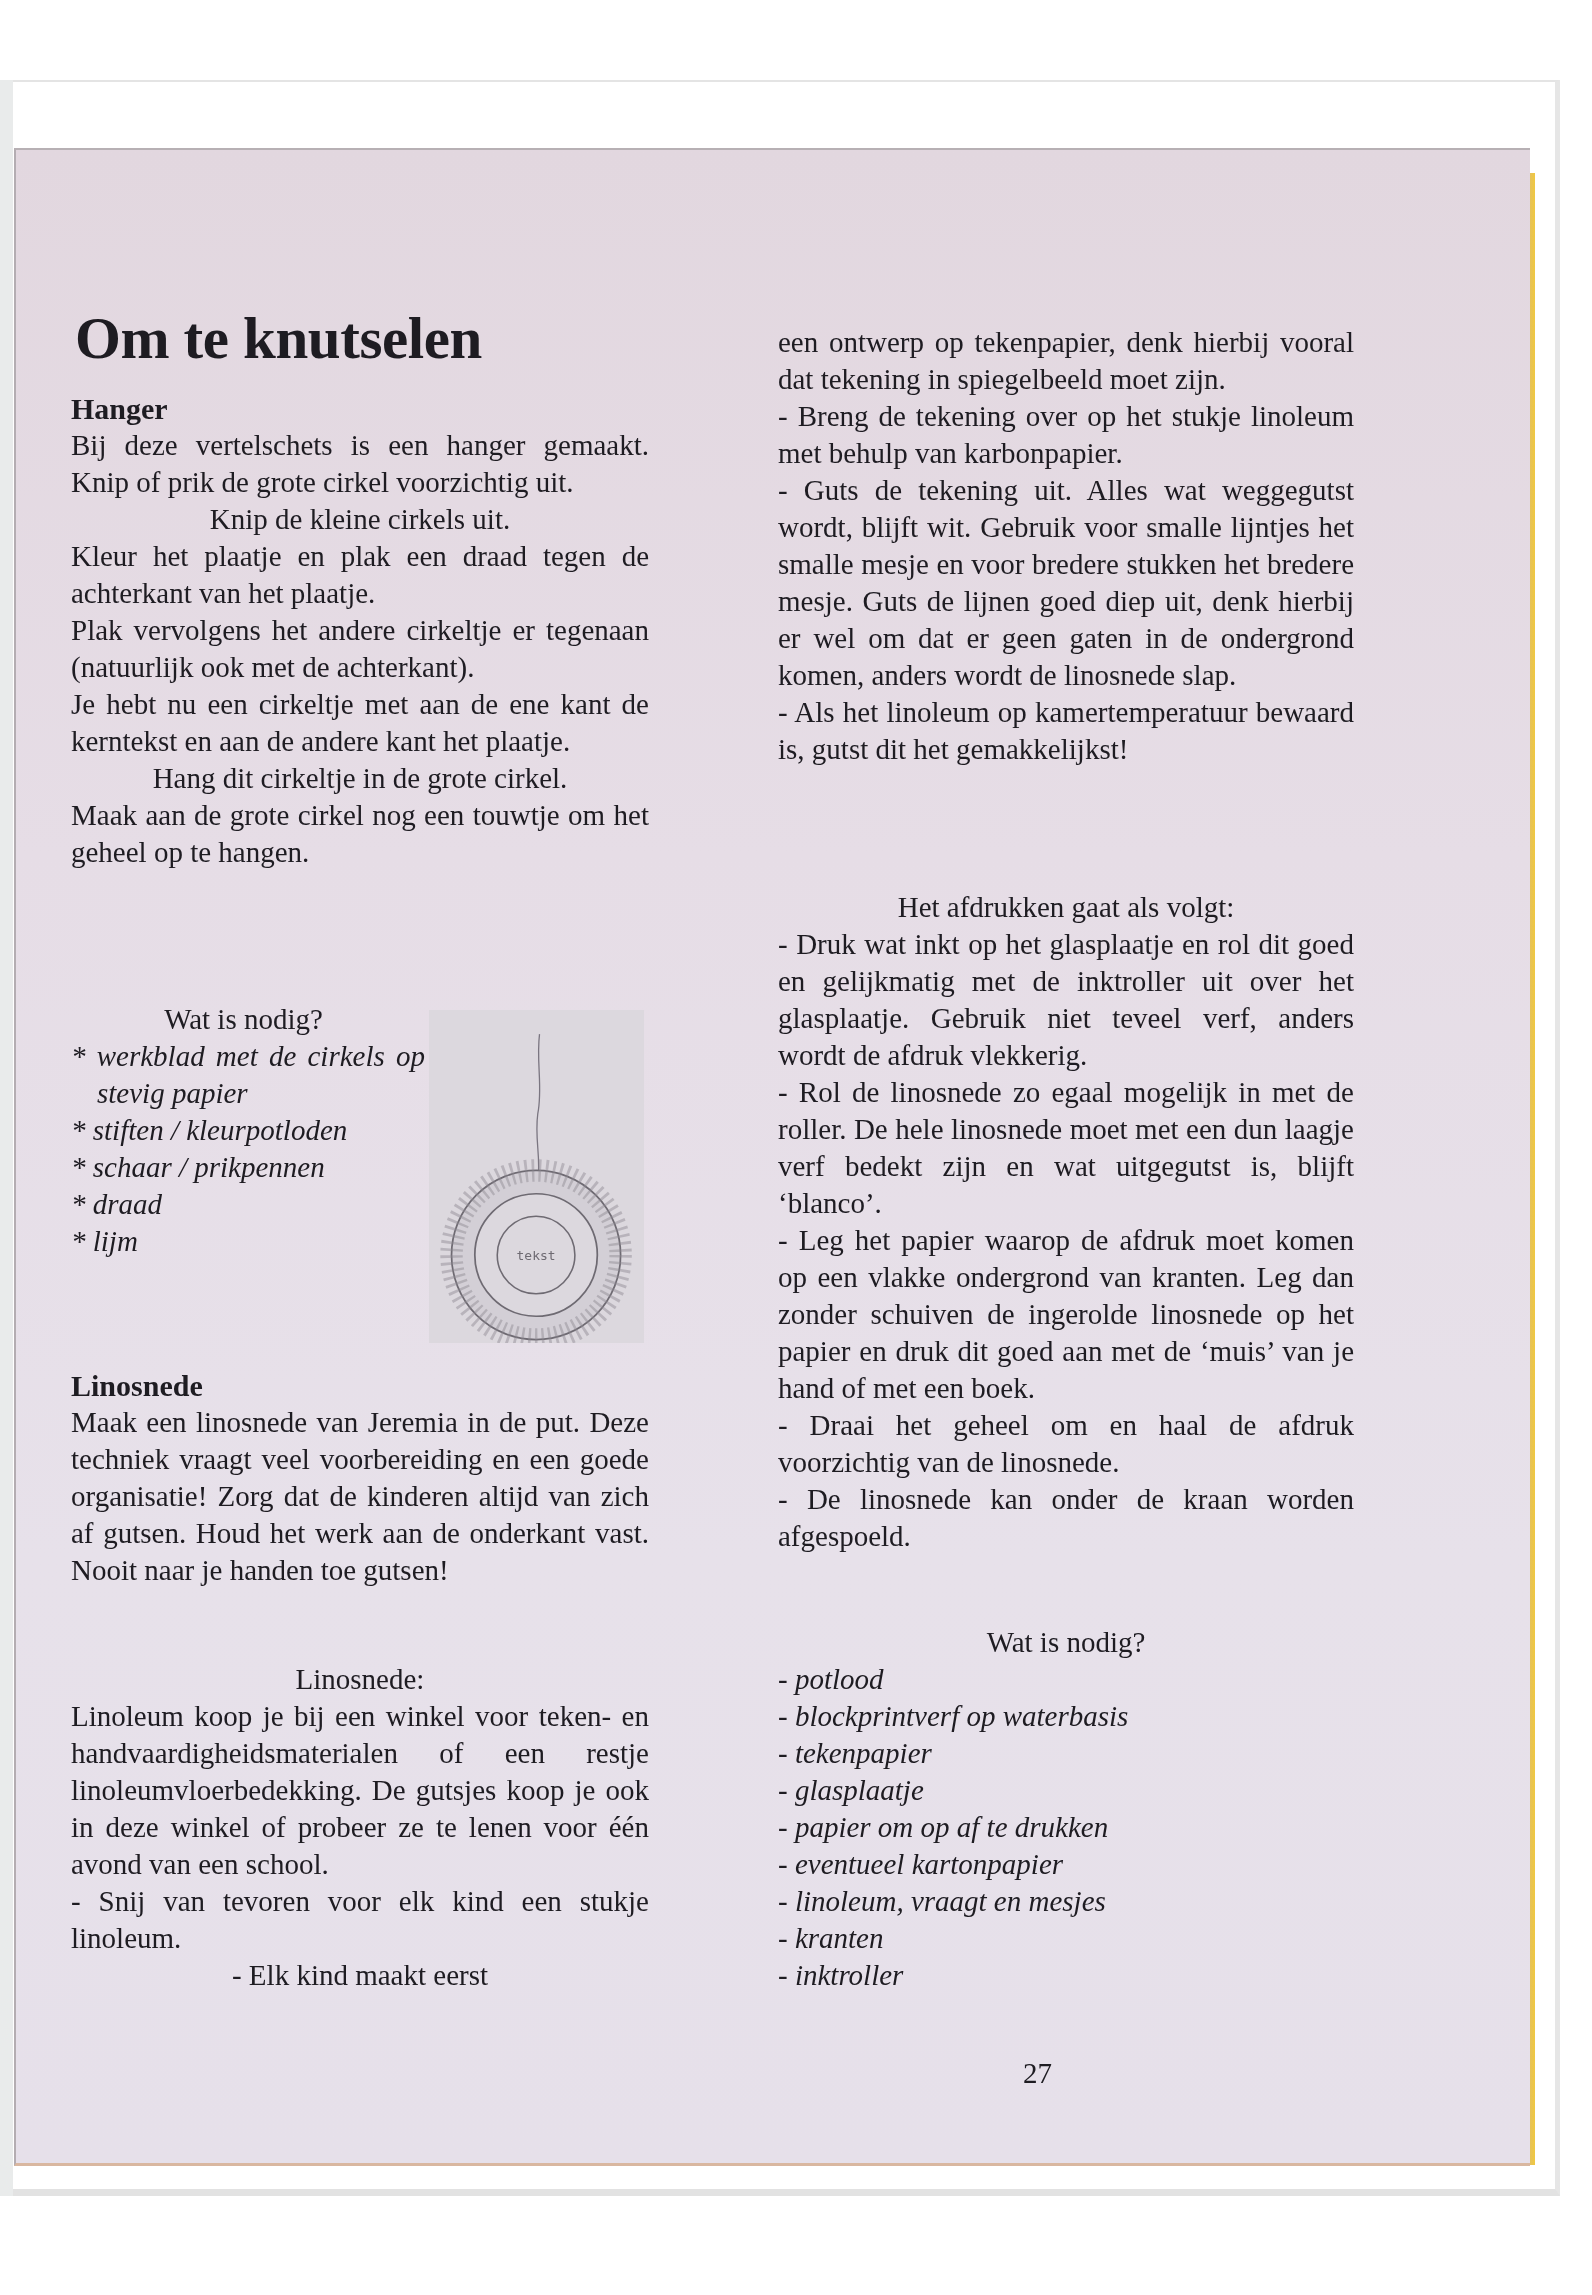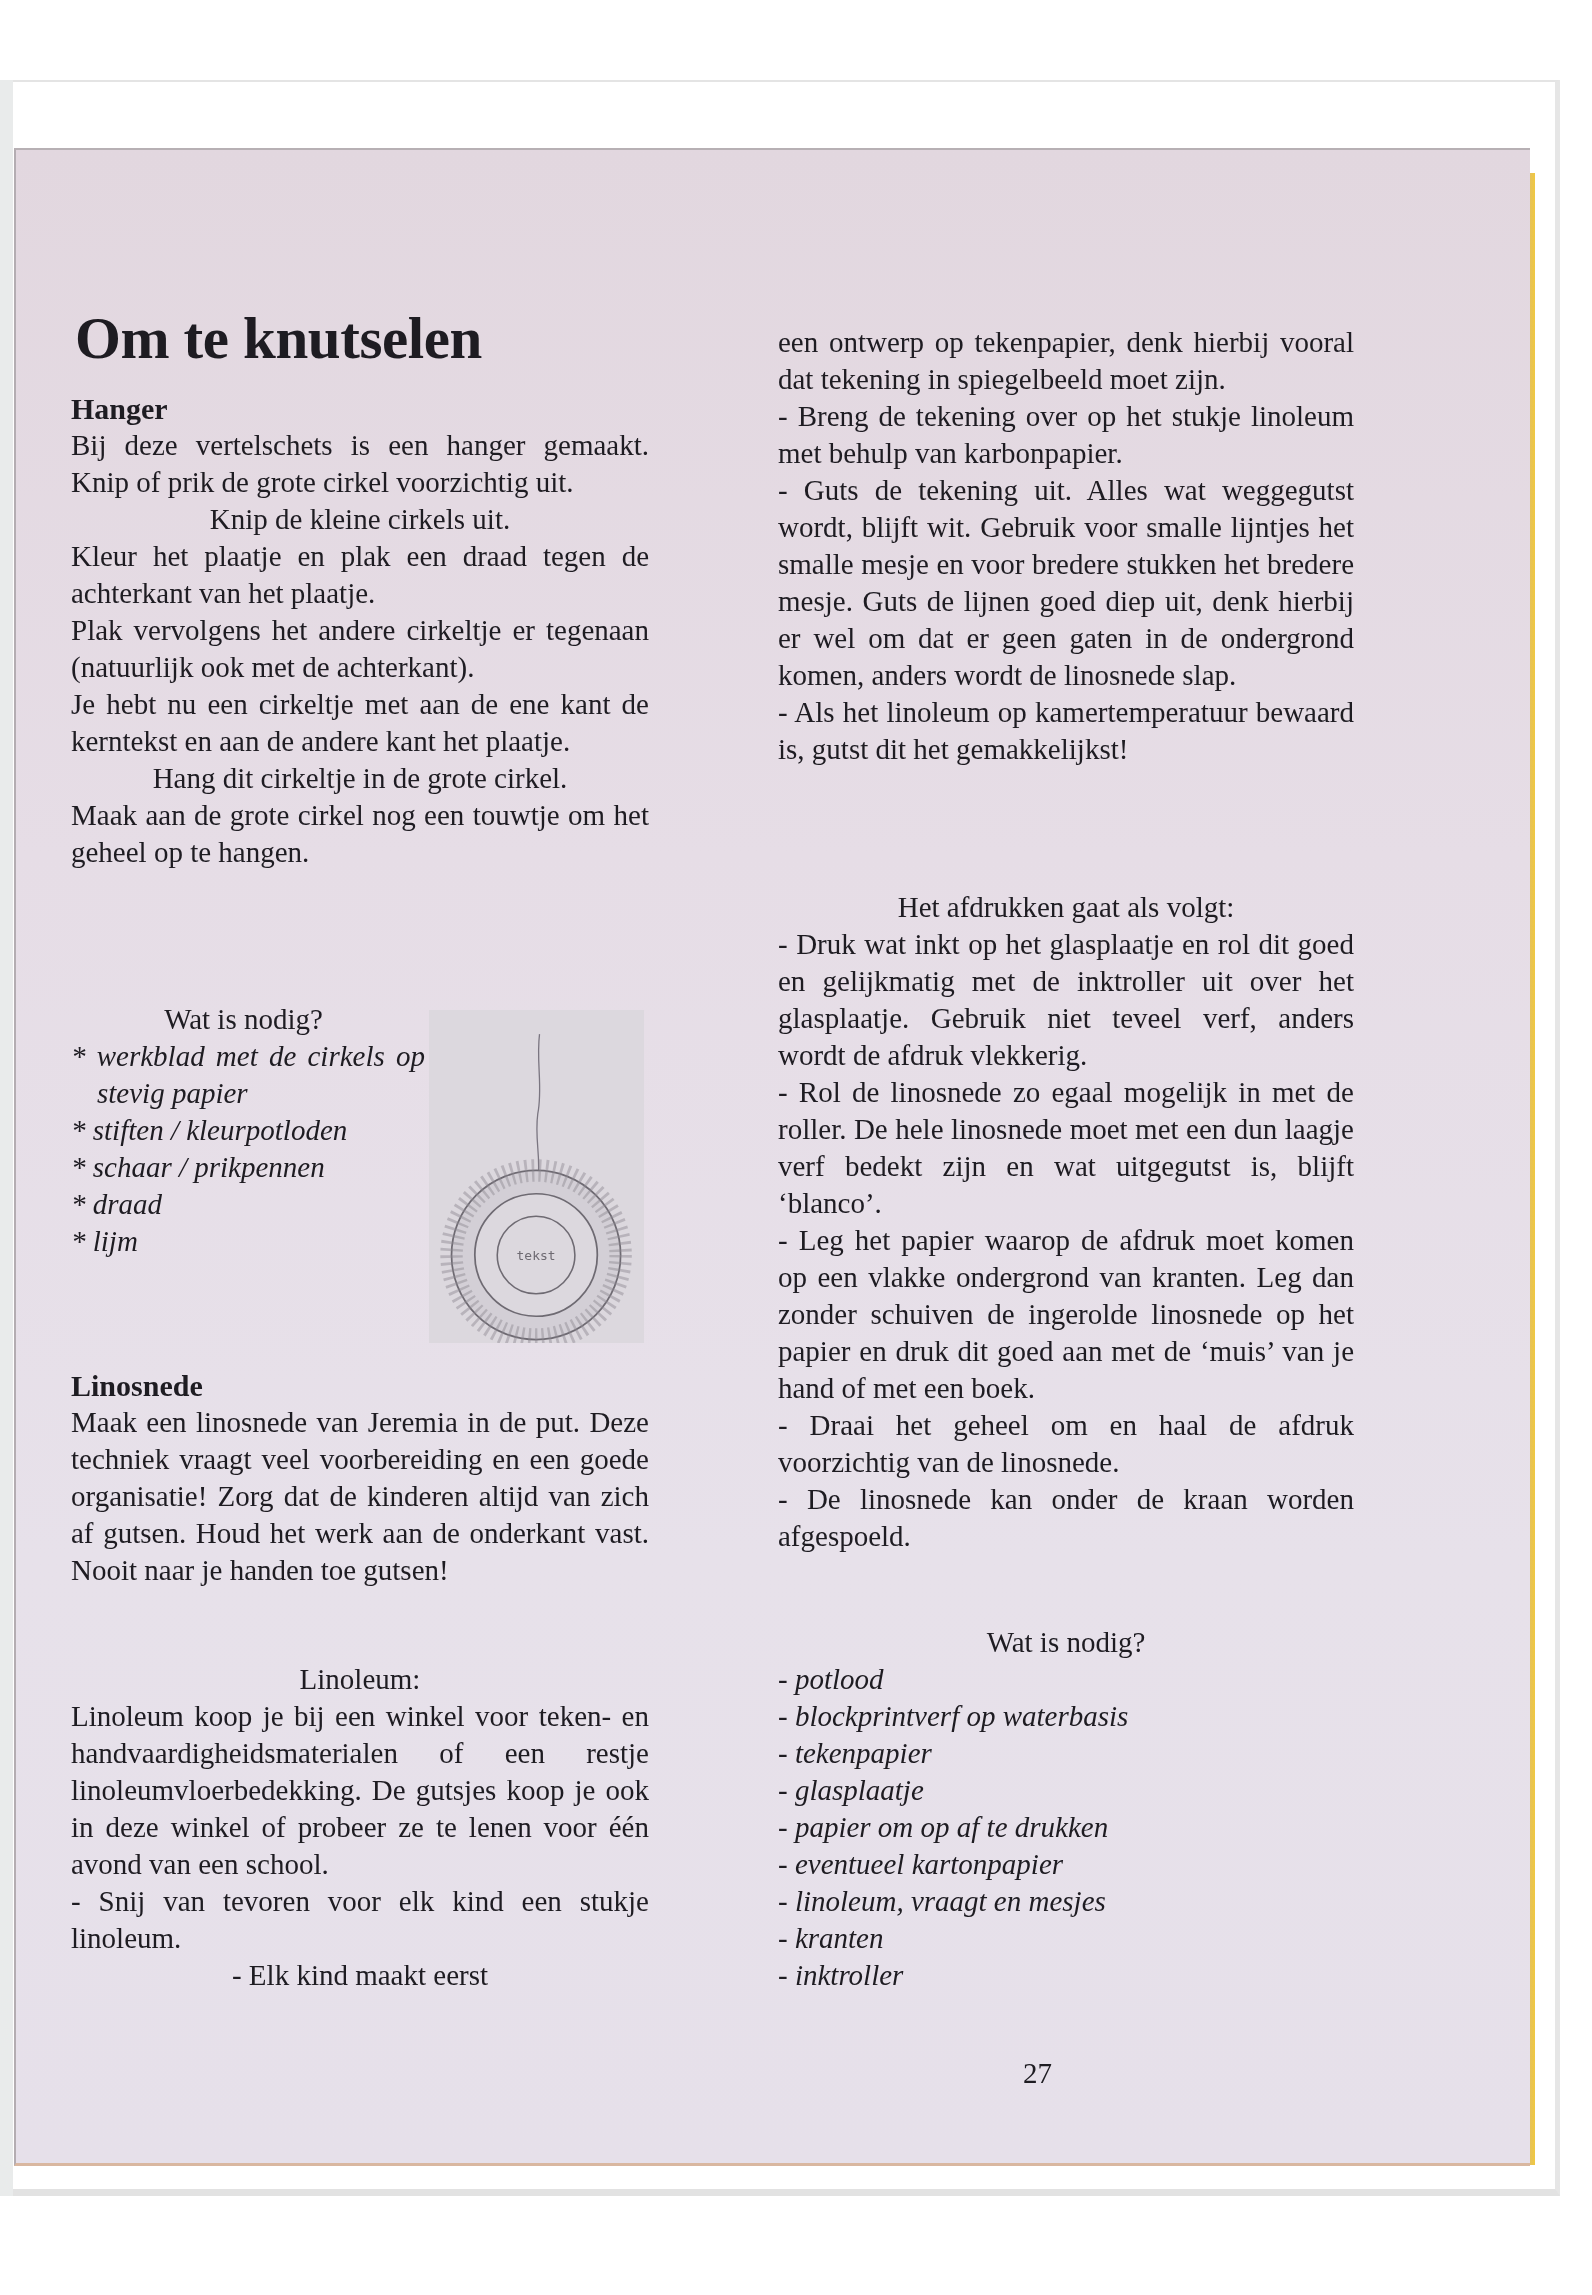--- a/index.html
+++ b/index.html
@@ -80,21 +80,21 @@
       <li>* lijm</li>
     </ul>
   </section>
 
   <section style="position:absolute; top:1368px; width:578px;">
     <h2 class="h2">Linosnede</h2>
     <p class="txt">Maak een linosnede van Jeremia in de put. Deze techniek vraagt veel voorbereiding en een goede organisatie! Zorg dat de kinderen altijd van zich af gutsen. Houd het werk aan de onderkant vast. Nooit naar je handen toe gutsen!</p>
   </section>
 
   <section style="position:absolute; top:1661px; width:578px;">
-    <p class="txt left ul">Linoleum:</p>
+    <p class="txt left ul">Linosnede:</p>
     <p class="txt">Linoleum koop je bij een winkel voor teken- en handvaardigheidsmaterialen of een restje linoleumvloerbedekking. De gutsjes koop je ook in deze winkel of probeer ze te lenen voor één avond van een school.</p>
     <p class="txt">- Snij van tevoren voor elk kind een stukje linoleum.</p>
     <p class="txt left">- Elk kind maakt eerst</p>
   </section>
 </div>
 
 <div class="illustration">
   <svg width="215" height="333" viewBox="0 0 249 386">
     <path d="M128 28 C 124 60, 132 90, 126 120 C 122 150, 130 170, 126 200" stroke="#7a7580" stroke-width="1.5" fill="none"></path>
     <ellipse cx="123" cy="207" rx="4" ry="6" stroke="#6e6a72" stroke-width="1.5" fill="none"></ellipse>

